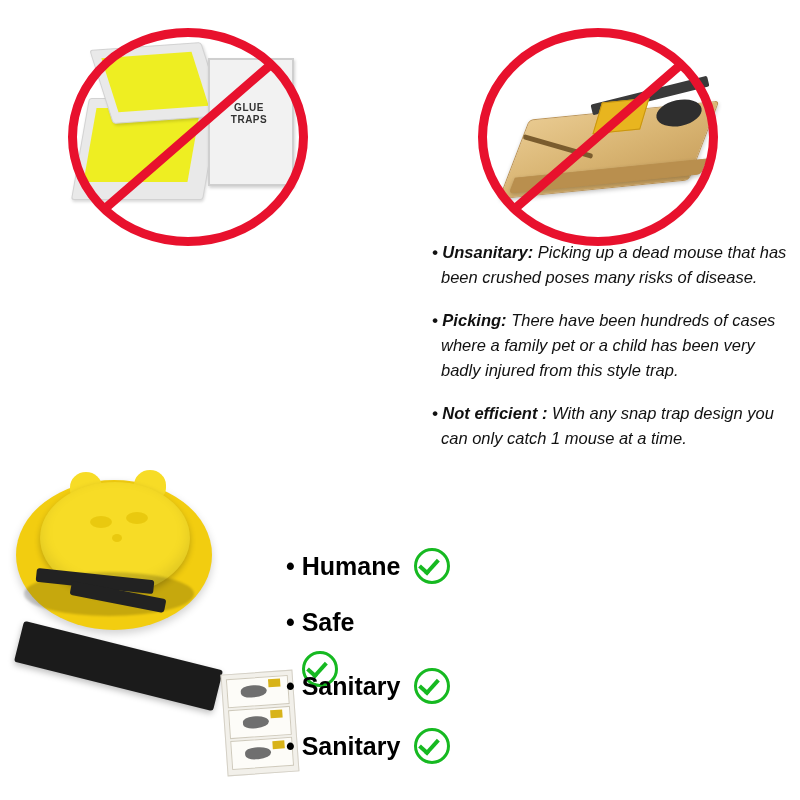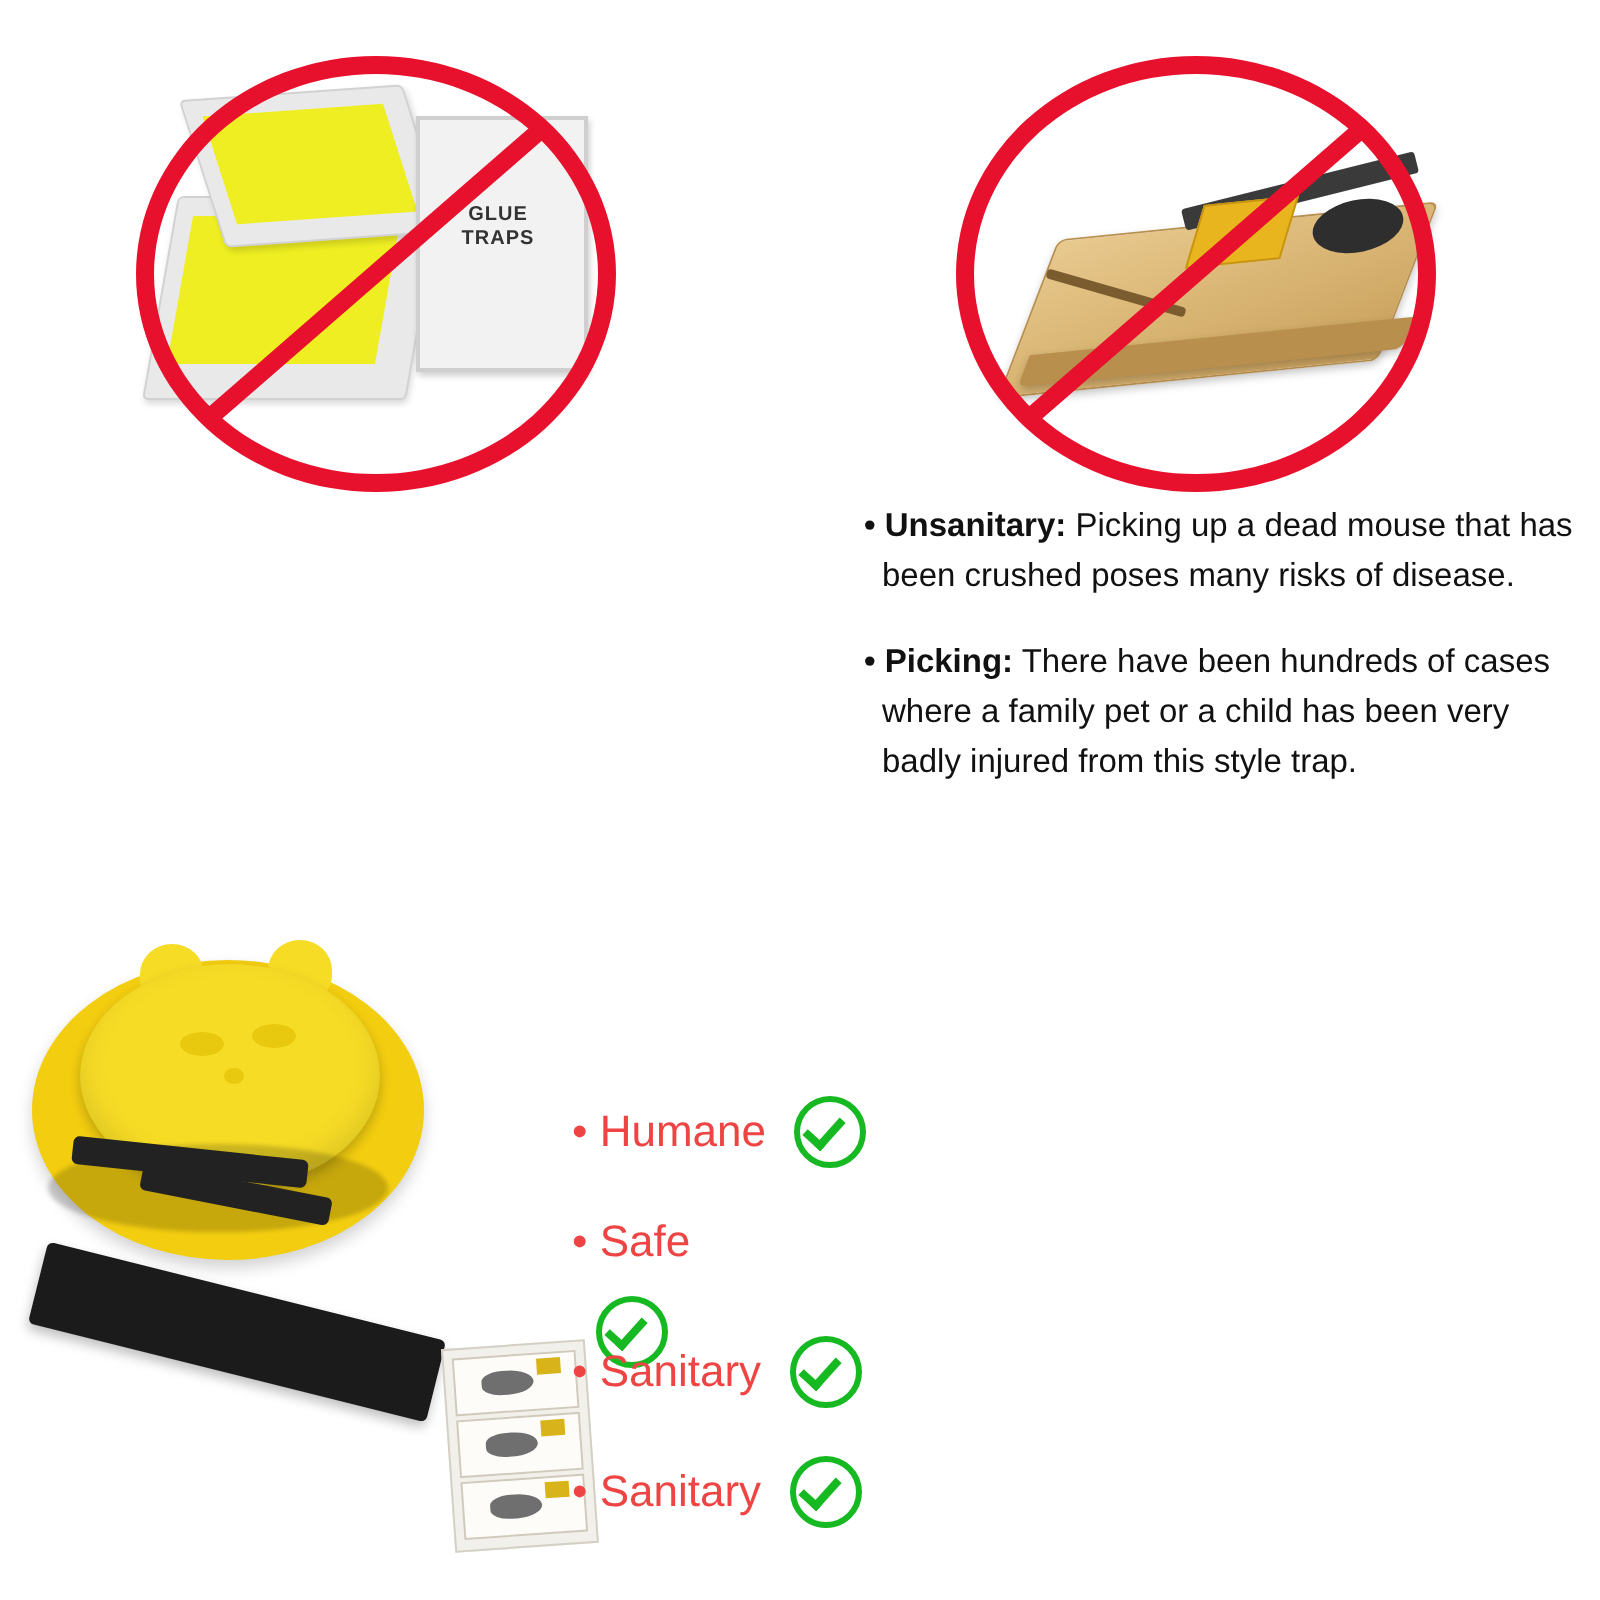--- a/index.html
+++ b/index.html
@@ -155,23 +155,23 @@
   }
 
   
   .benefit {
     position: absolute;
     display: flex;
     align-items: center;
     gap: 14px;
   }
   .benefit-label {
-    font-size: 22px;
-    font-weight: normal;
-    color: #ef4444;
+    font-size: 25px;
+    font-weight: bold;
+    color: #000000;
     white-space: nowrap;
   }
   .check {
     width: 30px;
     height: 30px;
     border-radius: 50%;
     border: 3px solid #16b921;
     position: relative;
     flex: 0 0 auto;
   }
@@ -218,26 +218,29 @@
 
   <div class="cheese" style="left:128px; top:82px; width:44px; height:30px; transform: skewX(-22deg) rotate(-6deg);"></div>
 
   <div class="no-circle" style="left:8px; top:10px; width:240px; height:218px;"></div>
   <div class="no-slash" style="left:15px; top:114px; width:226px; transform:rotate(-41deg);"></div>
 </div>
 
 <div class="bullet-col" style="left:22px; top:252px; width:350px;">
 </div>
 
-<div class="bullet-col" style="left:432px; top:251px; width:360px;">
+<div class="bullet-col" style="left:432px; top:240px; width:360px;font-style:italic;">
   <p>
     <b>• Unsanitary:</b><span> Picking up a dead mouse that has been crushed poses many risks of disease.</span>
   </p>
   <p>
     <b>• Picking:</b><span> There have been hundreds of cases where a family pet or a child has been very badly injured from this style trap.</span>
+  </p>
+  <p>
+    <b>• Not efficient :</b><span> With any snap trap design you can only catch 1 mouse at a time.</span>
   </p>
 </div>
 
 <div class="panel" style="left:8px; top:460px; width:280px; height:180px;">
 
   <div class="trap-body" style="left:8px; top:20px; width:196px; height:150px; background:#f2cd10;"></div>
 
   <div class="trap-ear" style="left:62px; top:12px; width:32px; height:30px;"></div>
   <div class="trap-ear" style="left:126px; top:10px; width:32px; height:30px;"></div>
 

